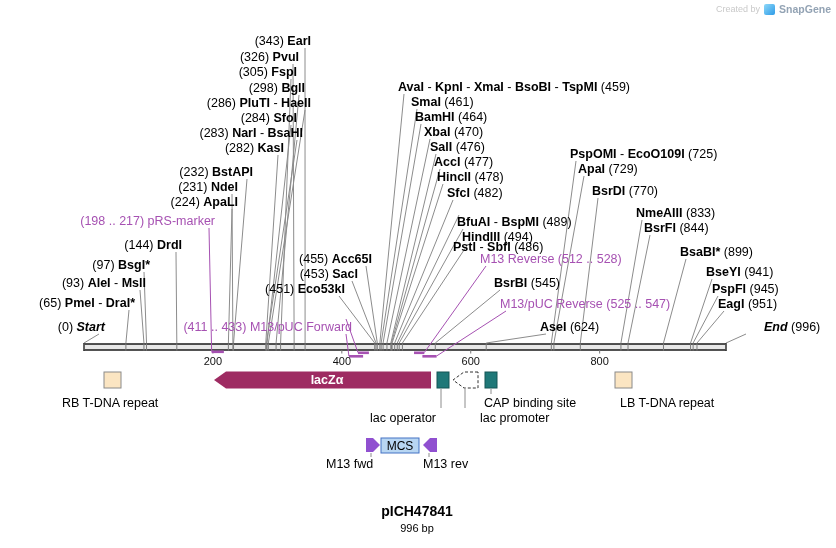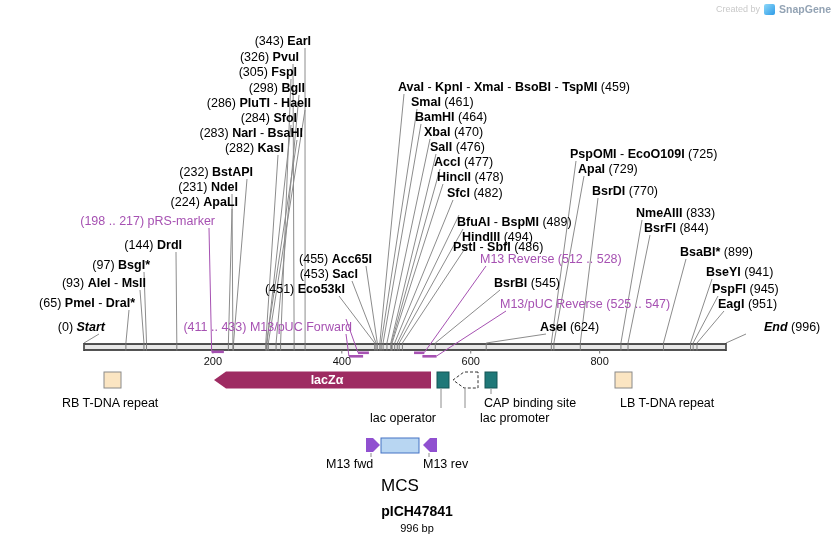--- a/index.html
+++ b/index.html
@@ -7,21 +7,21 @@
          font-family:"Liberation Sans",sans-serif;overflow:hidden;}
   #map-svg{position:absolute;left:0;top:0;}
   #labels{position:absolute;left:0;top:0;width:836px;height:548px;}
   .lbl{position:absolute;white-space:nowrap;font-size:12.5px;line-height:14px;color:#000;}
   .seg-r{font-weight:400;}
   .seg-b{font-weight:700;}
   .seg-bi{font-weight:700;font-style:italic;}
   .ruler-num{font-size:11px;color:#111;}
   .caption{font-size:12.5px;}
   .lacz{font-weight:700;color:#ffffff;}
-  .mcs{font-size:17px;color:#000;margin-top:40px;}
+  .mcs{font-size:12px;color:#000;}
   .credit{position:absolute;top:3px;right:5px;display:flex;align-items:center;gap:4px;}
   .credit-pre{font-size:9px;color:#c9c9c9;}
   .credit-logo{display:inline-block;width:11px;height:11px;border-radius:2px;
                background:linear-gradient(135deg,#8ed8f8,#2d9be8);}
   .credit-brand{font-size:10.5px;color:#93a3b4;font-weight:700;}
   .title-block{position:absolute;left:417px;top:503px;transform:translateX(-50%);text-align:center;}
   .plasmid-name{font-size:14px;font-weight:700;color:#000;}
   .plasmid-length{font-size:11px;color:#000;margin-top:3px;}
 </style>
 </head>

